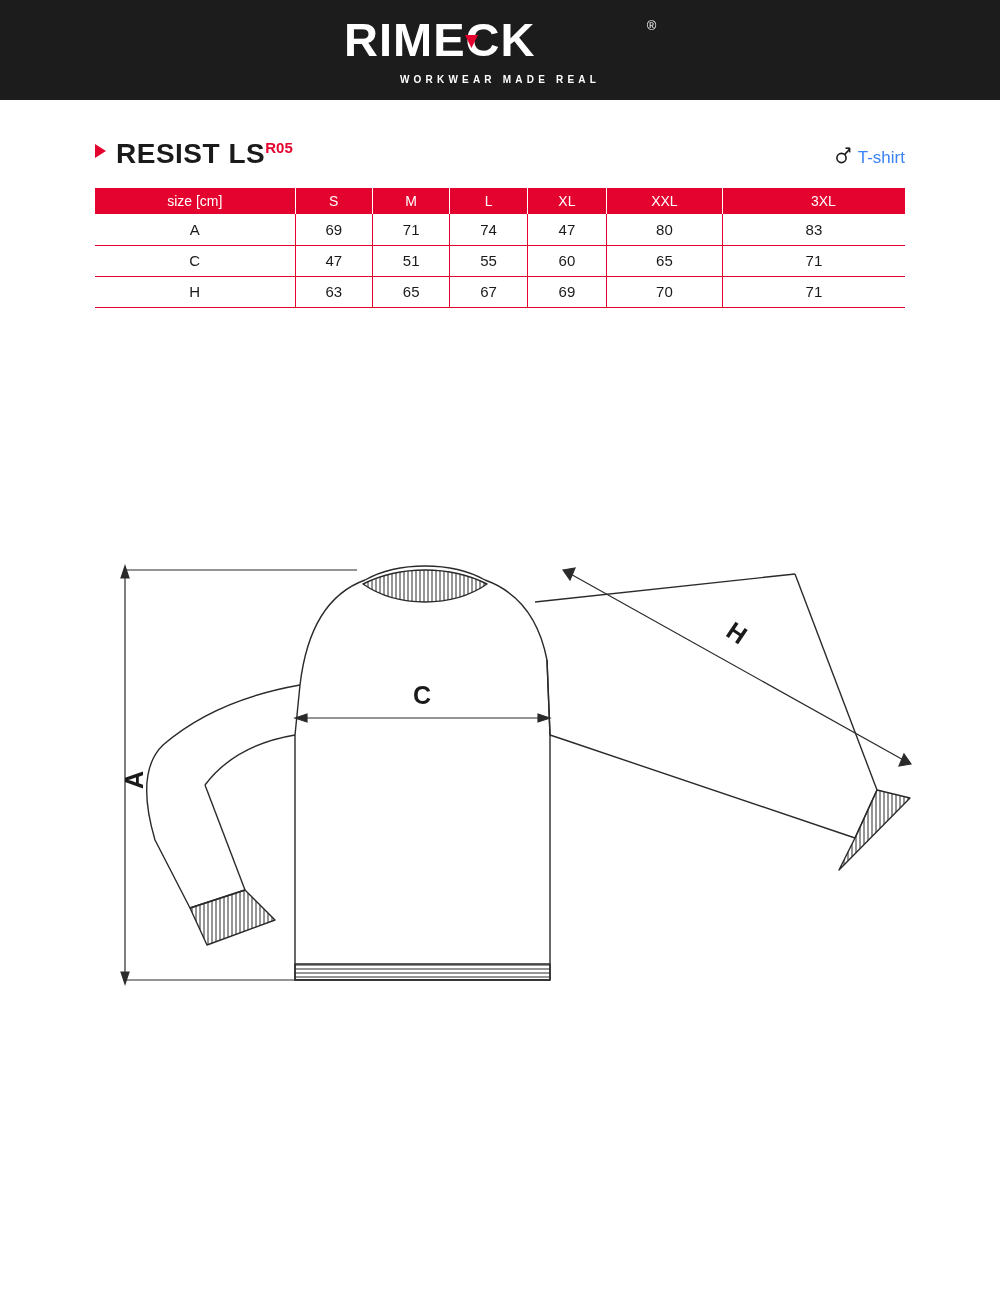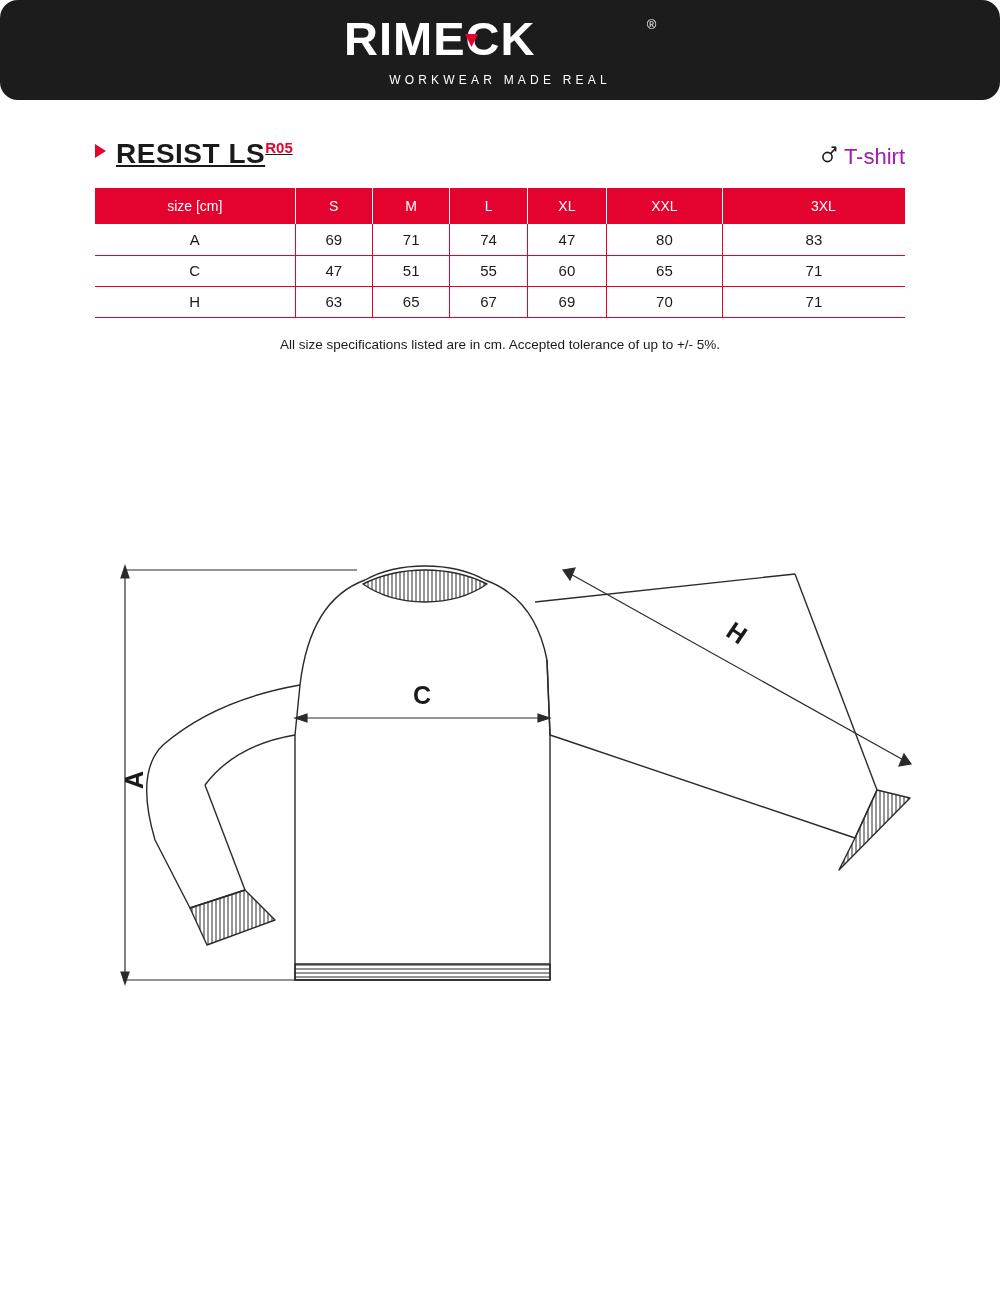--- a/index.html
+++ b/index.html
@@ -16,58 +16,56 @@
 
   
   .header {
     width: 100%;
     height: 100px;
     background: #1c1c1c;
     display: flex;
     align-items: center;
     justify-content: center;
     flex-direction: column;
-    border-radius: 18px;
   }
   .logo-wrap {
     display: flex;
     flex-direction: column;
     align-items: center;
     justify-content: center;
   }
   .logo-row {
     display: flex;
     align-items: flex-start;
     line-height: 1;
   }
   .logo-reg {
     font-size: 13px;
     color: #ffffff;
     margin-left: 3px;
     margin-top: 4px;
   }
   .logo-tagline {
     margin-top: 7px;
-    font-size: 12px;
+    font-size: 10px;
     letter-spacing: 4.2px;
     color: #ffffff;
-    font-weight: normal;
+    font-weight: bold;
   }
 
   
   .title-row {
     margin: 38px 95px 0 95px;
     display: flex;
     align-items: flex-end;
     justify-content: space-between;
   }
   .title-left {
     display: flex;
     align-items: baseline;
-    text-decoration: underline;
   }
   .tri {
     width: 0; height: 0;
     border-left: 11px solid #e3032e;
     border-top: 7px solid transparent;
     border-bottom: 7px solid transparent;
     margin-right: 10px;
     position: relative;
     top: -5px;
   }
@@ -80,42 +78,42 @@
   .product-code {
     font-size: 15px;
     font-weight: bold;
     color: #e3032e;
     position: relative;
     top: -10px;
   }
   .title-right {
     display: flex;
     align-items: center;
-    font-size: 22px;
-    color: #a21caf;
+    font-size: 17px;
+    color: #3b82f6;
   }
   .gender-icon {
     margin-right: 7px;
     display: inline-block;
   }
 
   
   .table-wrap {
     margin: 18px 95px 0 95px;
   }
   table.size-table {
     width: 810px;
     border-collapse: collapse;
     font-size: 14px;
   }
   table.size-table thead th {
     background: #e3032e;
     color: #ffffff;
     font-weight: normal;
-    height: 36px;
+    height: 26px;
     text-align: center;
     border-right: 1px solid #ffffff;
     font-size: 14px;
   }
   table.size-table thead th:last-child { border-right: none; padding-left: 20px; }
   table.size-table tbody td {
     height: 31px;
     text-align: center;
     border-bottom: 1px solid #e3032e;
     border-right: 1px solid #e3032e;
@@ -218,21 +216,20 @@
         <td>H</td>
         <td>63</td>
         <td>65</td>
         <td>67</td>
         <td>69</td>
         <td>70</td>
         <td>71</td>
       </tr>
     </tbody>
   </table>
-  <div class="note">All size specifications listed are in cm. Accepted tolerance of up to +/- 5%.</div>
 </div>
 
 <div class="drawing">
   <svg width="830" height="480" viewBox="0 0 830 480">
     <defs>
       <pattern id="rib" width="4" height="8" patternUnits="userSpaceOnUse" patternTransform="rotate(0)">
         <line x1="1" y1="0" x2="1" y2="8" stroke="#2a2a2a" stroke-width="1"></line>
       </pattern>
       <pattern id="ribh" width="8" height="4" patternUnits="userSpaceOnUse">
         <line x1="0" y1="1" x2="8" y2="1" stroke="#2a2a2a" stroke-width="1"></line>

